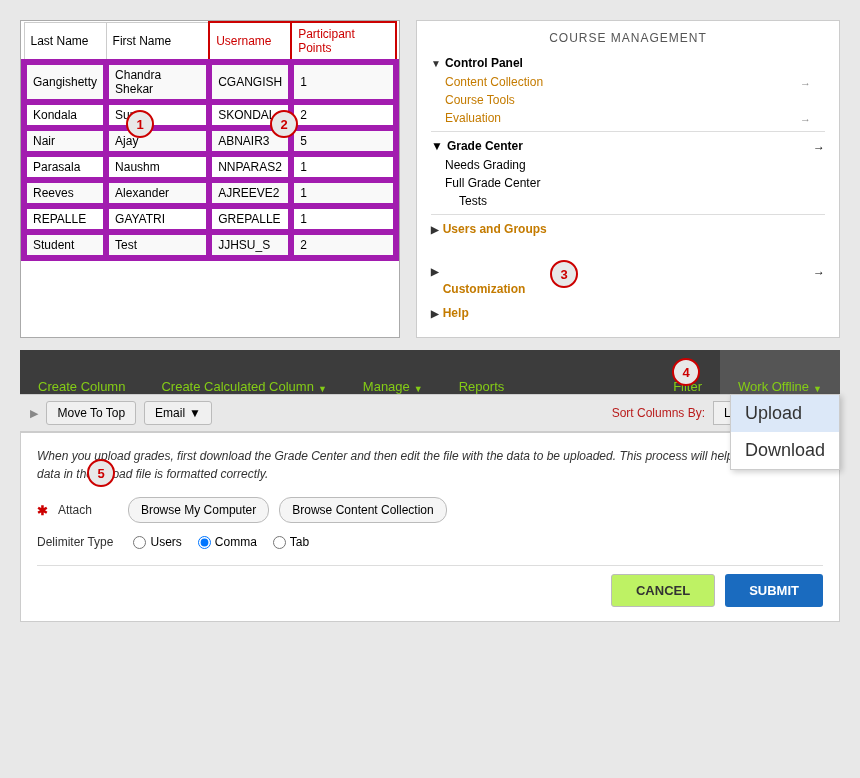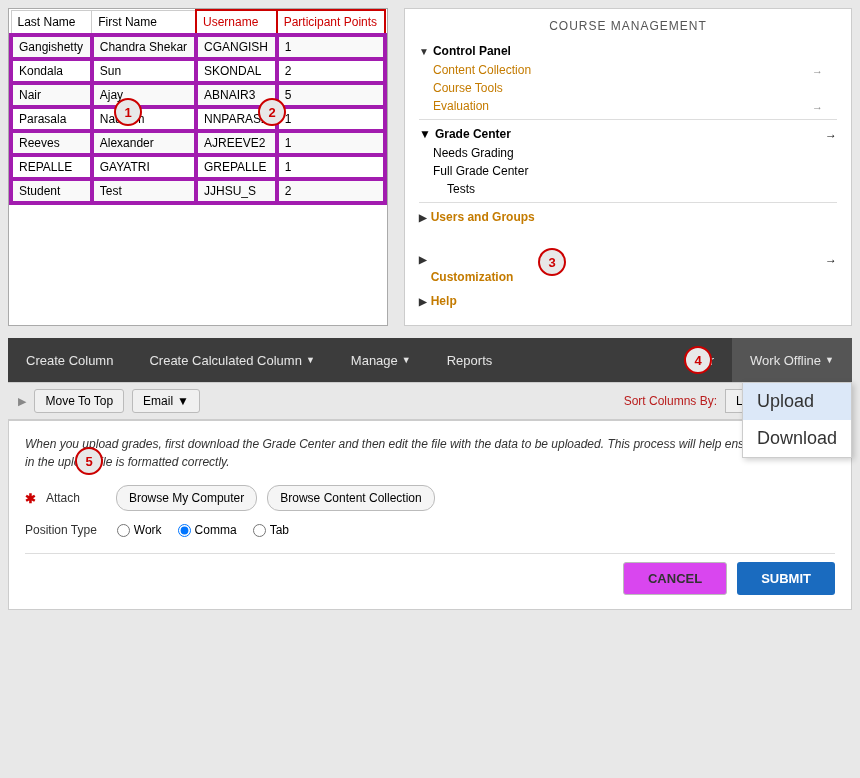--- a/index.html
+++ b/index.html
@@ -7,21 +7,21 @@
       font-family: Arial, sans-serif;
       font-size: 13px;
       background: #e8e8e8;
       width: 860px;
       min-height: 778px;
       position: relative;
       overflow: hidden;
     }
 
     .main-container {
-      padding: 8px;
+      padding: 20px;
       display: flex;
       flex-direction: column;
       gap: 0;
     }
 
     
     .top-section {
       display: flex;
       gap: 16px;
       margin-bottom: 12px;
@@ -47,21 +47,21 @@
       text-align: left;
       font-weight: normal;
     }
 
     .grade-table th.highlighted {
       border: 2px solid #cc0000;
       color: #cc0000;
     }
 
     .grade-table td {
-      border: 4px solid #a21caf;
+      border: 6px solid #a21caf;
       padding: 3px 6px;
       margin-left: 46px;
     }
 
     .grade-table tr:nth-child(odd) td {
       background: #f9f9f9;
     }
 
     
     .course-mgmt-panel {
@@ -163,29 +163,29 @@
       color: #fff;
       display: flex;
       align-items: center;
       gap: 0;
       padding: 0;
       height: 44px;
       position: relative;
     }
 
     .toolbar-btn {
-      color: #e5e5e5;
+      color: #84cc16;
       background: none;
       border: none;
       padding: 0 18px;
       height: 100%;
       font-size: 13px;
       cursor: pointer;
       display: flex;
-      align-items: center;
+      align-items: flex-end;
       gap: 4px;
       white-space: nowrap;
     }
 
     .toolbar-btn .caret {
       font-size: 9px;
     }
 
     .toolbar-spacer { flex: 1; }
 
@@ -331,21 +331,21 @@
 
     .action-buttons {
       display: flex;
       justify-content: flex-end;
       gap: 10px;
       padding-top: 8px;
       border-top: 1px solid #ddd;
     }
 
     .cancel-btn {
-      background: #d946ef;
+      background: #bef264;
       border: 1px solid #bbb;
       border-radius: 3px;
       padding: 8px 24px;
       font-size: 13px;
       font-weight: bold;
       cursor: pointer;
       color: #333;
     }
 
     .submit-btn {
@@ -560,25 +560,25 @@
       <span class="form-label">Attach</span>
       <button class="browse-btn">
         <span>Browse My Computer</span>
       </button>
       <button class="browse-btn">
         <span>Browse Content Collection</span>
       </button>
     </div>
 
     <div class="delimiter-row">
-      <span class="form-label">Position Type</span>
+      <span class="form-label">Delimiter Type</span>
       <div class="radio-group">
         <label class="radio-label">
           <input type="radio" name="delimiter" value="auto" style="">
-          <span>Work</span>
+          <span>Users</span>
         </label>
         <label class="radio-label">
           <input type="radio" name="delimiter" value="comma" checked="" style="">
           <span>Comma</span>
         </label>
         <label class="radio-label">
           <input type="radio" name="delimiter" value="tab" style="">
           <span>Tab</span>
         </label>
       </div>

